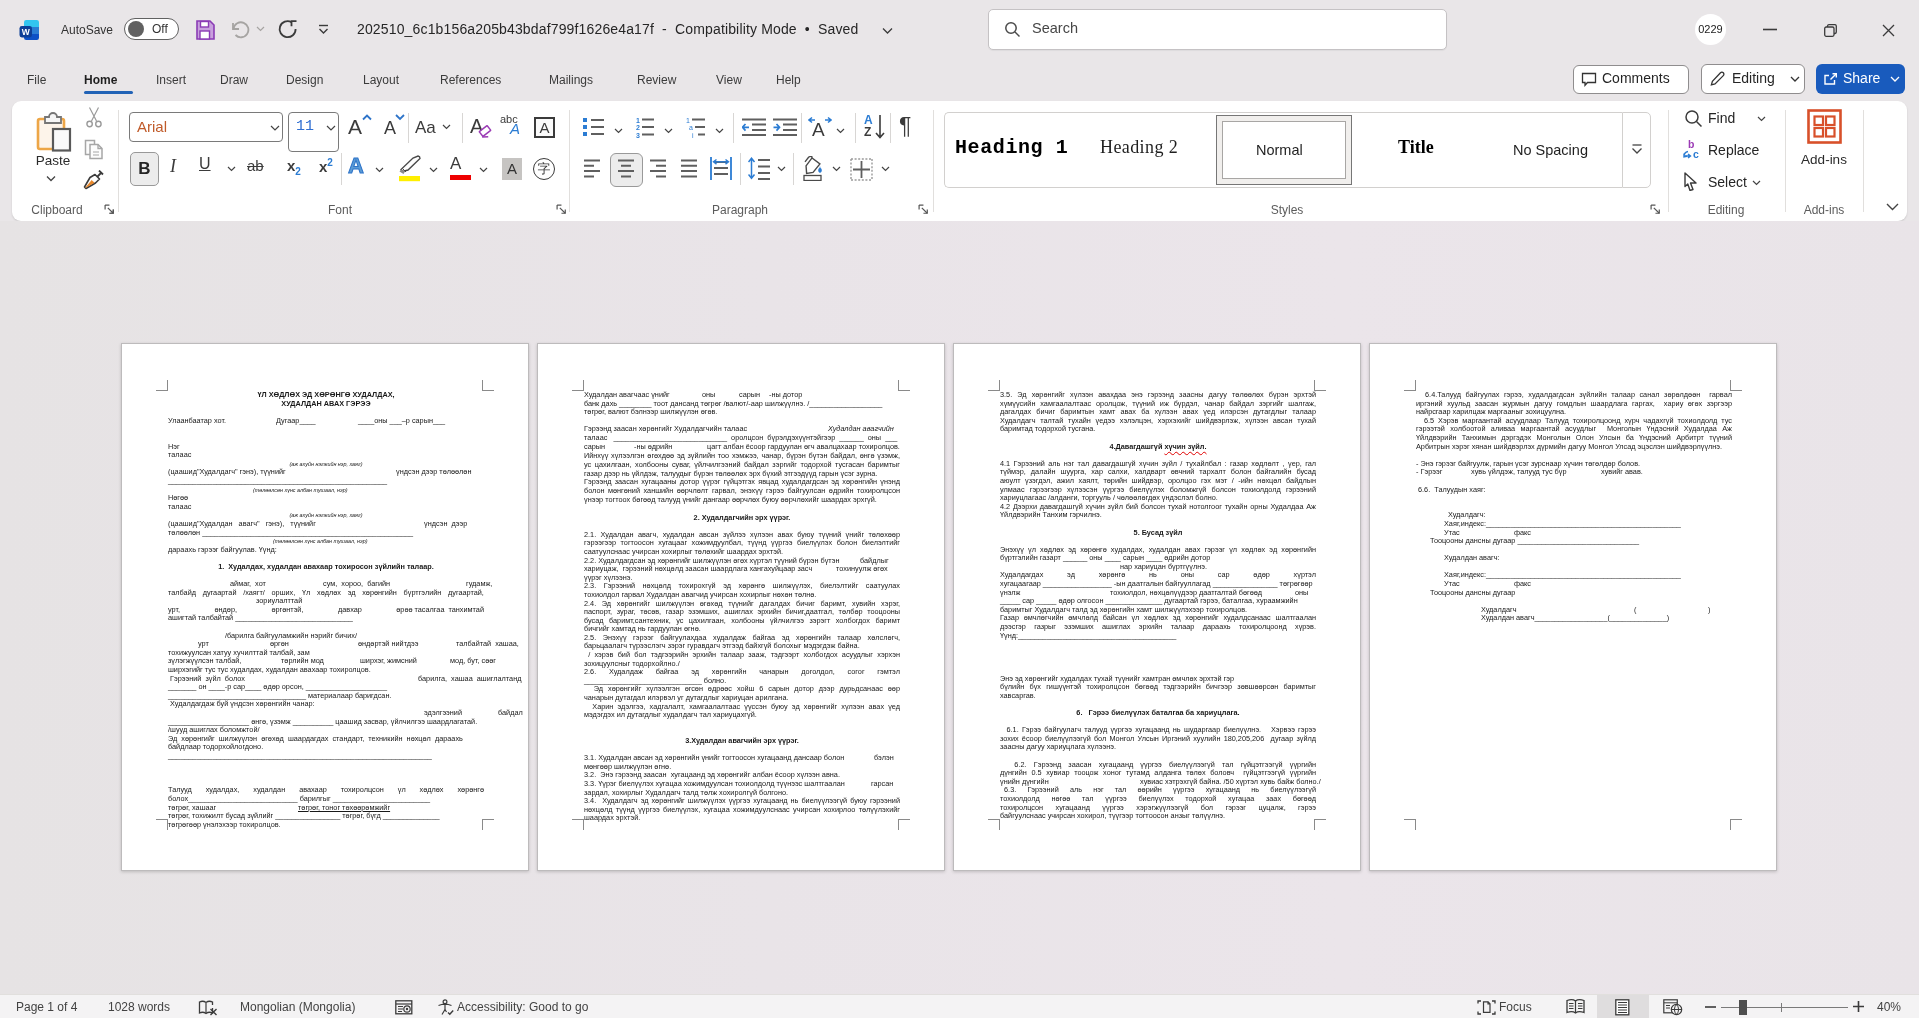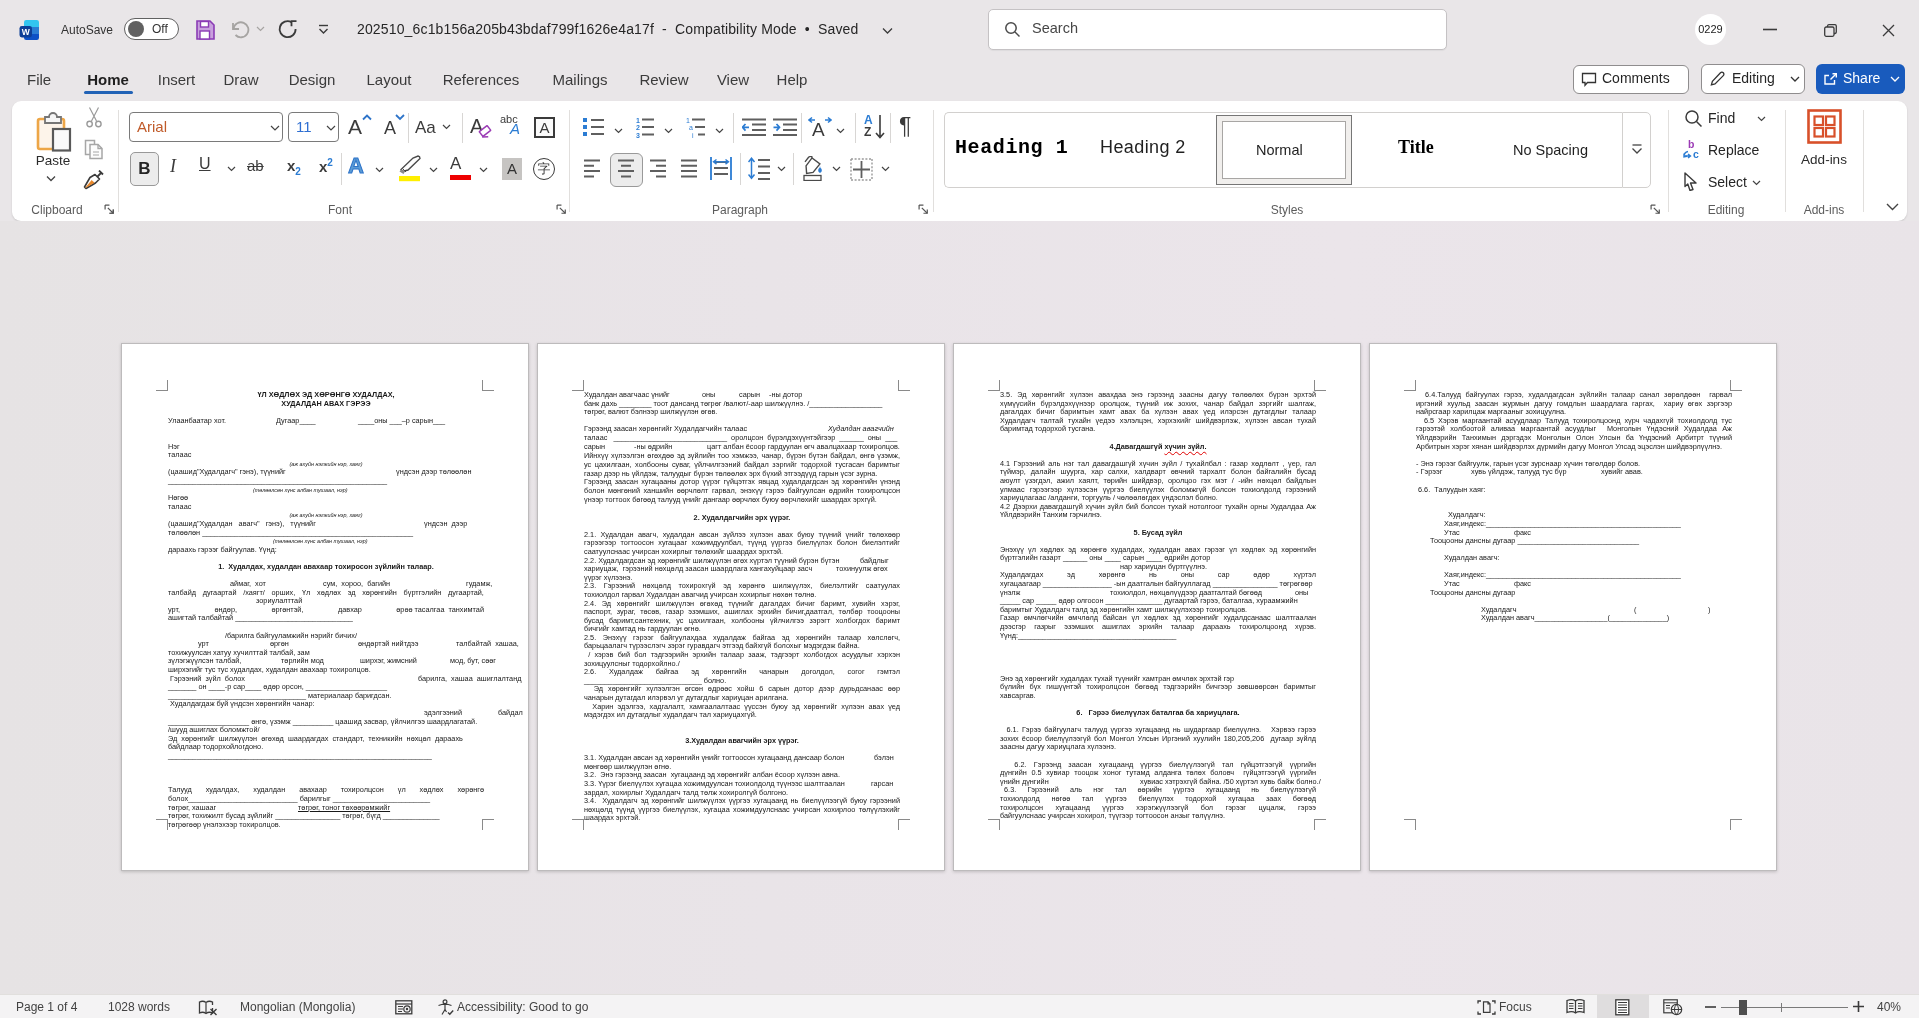--- a/index.html
+++ b/index.html
@@ -2,21 +2,21 @@
 <html><head>
 <meta charset="utf-8">
 <style>
   * { margin:0; padding:0; box-sizing:border-box; }
   html,body { width:1919px; height:1018px; overflow:hidden; font-family:"Liberation Sans",sans-serif; }
   body { background:#e9e6e8; position:relative; }
   .abs { position:absolute; }
   
   #titlebar { position:absolute; left:0; top:0; width:1919px; height:62px; background:#e9e6e8; }
   #tabrow { position:absolute; left:0; top:62px; width:1919px; height:39px; background:#e9e6e8; }
-  .tab { position:absolute; top:0; height:39px; line-height:36px; font-size:15px; color:#3b3b3b; text-align:center; }
+  .tab { position:absolute; top:0; height:39px; line-height:36px; font-size:12px; color:#3b3b3b; text-align:left; }
   
   #ribbon { position:absolute; left:0; top:101px; width:1919px; height:120px; }
   #ribboncard { position:absolute; left:12px; top:0; width:1895px; height:120px; background:#fff; border-radius:9px; box-shadow:0 1px 2px rgba(0,0,0,0.13); }
   .vsep  { position:absolute; width:1px; background:#e1dfdd; top:9px; height:102px; }
   .vsep2 { position:absolute; width:1px; background:#d8d6d4; }
   .glabel { position:absolute; font-size:12px; color:#5c5c5c; text-align:center; top:102px; }
   .launch { position:absolute; width:12px; height:12px; }
   
   #workspace { position:absolute; left:0; top:221px; width:1919px; height:773px; background:linear-gradient(90deg,#e6e3e4 0%,#e9e4e8 40%,#ebe5ea 70%,#e9e4e8 100%); }
   .page { position:absolute; top:122px; width:408px; height:528px; background:#fff; border:1px solid #bdbbbc; box-shadow:0 1px 3px rgba(0,0,0,0.18); }
@@ -192,21 +192,21 @@
       <path d="M5 8.5 h3.5 v-3.5" fill="none" stroke="#555" stroke-width="1.1"></path>
     </svg>
     <div class="vsep" style="left:118px;"></div>
 
     <div class="abs" style="left:129px;top:11px;width:154px;height:30px;border:1px solid #7a7a7a;border-radius:4px;background:#fff;">
       <div class="abs" style="left:7px;top:5px;font-size:15px;color:#c05b2a;">Arial</div>
       <svg class="abs" style="left:140px;top:12px;" width="10" height="7" viewBox="0 0 10 7">
         <path d="M1 1 l4 4 4-4" fill="none" stroke="#444" stroke-width="1.2"></path>
       </svg>
     </div>
-    <div class="abs" style="left:288px;top:11px;width:51px;height:30px;border:1px solid #7a7a7a;border-radius:4px;background:#fff;">
+    <div class="abs" style="left:288px;top:11px;width:51px;height:40px;border:1px solid #7a7a7a;border-radius:4px;background:#fff;font-family:Liberation Mono, monospace;">
       <div class="abs" style="left:7px;top:5px;font-size:15px;color:#2f6fd2;">11</div>
       <svg class="abs" style="left:37px;top:12px;" width="10" height="7" viewBox="0 0 10 7">
         <path d="M1 1 l4 4 4-4" fill="none" stroke="#444" stroke-width="1.2"></path>
       </svg>
     </div>
 
     <div class="abs" style="left:348px;top:14px;font-size:21px;color:#3b3b3b;">A</div>
     <svg class="abs" style="left:362px;top:13px;" width="10" height="7" viewBox="0 0 10 7">
       <path d="M1 5.5 l4-4 4 4" fill="none" stroke="#2e74c9" stroke-width="1.8"></path>
     </svg>
@@ -397,21 +397,21 @@
     </svg>
     <div class="vsep" style="left:933px;"></div>
 
     <div class="abs" style="left:944px;top:11px;width:678px;height:76px;border:1px solid #d2d0ce;border-radius:5px 0 0 5px;border-right:none;"></div>
     <div class="abs" style="left:1622px;top:11px;width:29px;height:76px;border:1px solid #d2d0ce;border-radius:0 5px 5px 0;"></div>
     <svg class="abs" style="left:1631px;top:42px;" width="12" height="12" viewBox="0 0 12 12">
       <path d="M1.5 2 h9" stroke="#444" stroke-width="1.3"></path>
       <path d="M1.5 5.5 l4.5 4.5 4.5-4.5" fill="none" stroke="#444" stroke-width="1.3"></path>
     </svg>
     <div class="abs" style="left:955px;top:35px;font-size:20px;letter-spacing:0.6px;font-weight:bold;font-family:Liberation Mono, monospace;color:#000;">Heading 1</div>
-    <div class="abs" style="left:1100px;top:36px;font-size:18px;letter-spacing:0.4px;font-family:Liberation Sans, sans-serif;color:#1f1f1f;">Heading 2</div>
+    <div class="abs" style="left:1100px;top:36px;font-size:18px;letter-spacing:0.4px;font-family:Liberation Serif, serif;color:#1f1f1f;">Heading 2</div>
     <div class="abs" style="left:1216px;top:14px;width:136px;height:70px;border:1px solid #767676;background:#f1efed;"></div>
     <div class="abs" style="left:1222px;top:20px;width:124px;height:58px;border:1px solid #a8a6a4;background:#fff;"></div>
     <div class="abs" style="left:1256px;top:41px;font-size:14.5px;color:#1f1f1f;">Normal</div>
     <div class="abs" style="left:1398px;top:36px;font-size:18px;font-weight:bold;font-family:'Liberation Serif',serif;color:#000;">Title</div>
     <div class="abs" style="left:1513px;top:41px;font-size:14.5px;color:#1f1f1f;">No Spacing</div>
     <div class="glabel" style="left:1237px;width:100px;">Styles</div>
     <svg class="launch" style="left:1650px;top:103px;" width="11" height="11" viewBox="0 0 11 11">
       <path d="M1 1 v4 M1 1 h4 M3.5 3.5 l5 5" stroke="#555" stroke-width="1.1" fill="none"></path>
       <path d="M5 8.5 h3.5 v-3.5" fill="none" stroke="#555" stroke-width="1.1"></path>
     </svg>
@@ -628,21 +628,21 @@
         <p>шаардах эрхтэй.</p>
       </div>
     </div>
     <div class="page" style="left:953px;" id="pg3">
       <div class="cm tl"></div>
       <div class="cm tr"></div>
       <div class="cm bl"></div>
       <div class="cm br"></div>
       <div class="pcontent">
         <p class="j">3.5. Эд хөрөнгийг хүлээн авахдаа энэ гэрээнд заасны дагуу төлөөлөх бүрэн эрхтэй</p>
-        <p class="j">хүмүүсийн бүрэлдэхүүнээр оролцож, түүний иж зохих, чанар байдал зэргийг шалгаж,</p>
+        <p class="j">хүмүүсийн хамгаалалтаас оролцож, түүний иж бүрдэл, чанар байдал зэргийг шалгаж,</p>
         <p class="j">дагалдах бичиг баримтын хамт авах ба хүлээн авах үед илэрсэн дутагдлыг талаар</p>
         <p class="j">Худалдагч талтай тухайн үедээ хэлэлцэн, хэрхэхийг шийдвэрлэж, хүлээн авсан тухай</p>
         <p>баримтад тодорхой тусгана.</p>
         <div class="blk"></div>
         <p class="c b">4.Давагдашгүй <span class="wavy">хүчин зүйл.</span></p>
         <div class="blk"></div>
         <p class="j">4.1 Гэрээний аль нэг тал давагдашгүй хүчин зүйл / тухайлбал : газар хөдлөлт , үер, гал</p>
         <p class="j">түймэр, далайн шуурга, хар салхи, халдварт өвчний тархалт болон байгалийн бусад</p>
         <p class="j">аюулт үзэгдэл, ажил хаялт, төрийн шийдвэр, оролцоо гэх мэт / -ийн нөхцөл байдлын</p>
         <p class="j">улмаас гэрээгээр хүлээсэн үүргээ биелүүлэх боломжгүй болсон тохиолдолд гэрээний</p>

